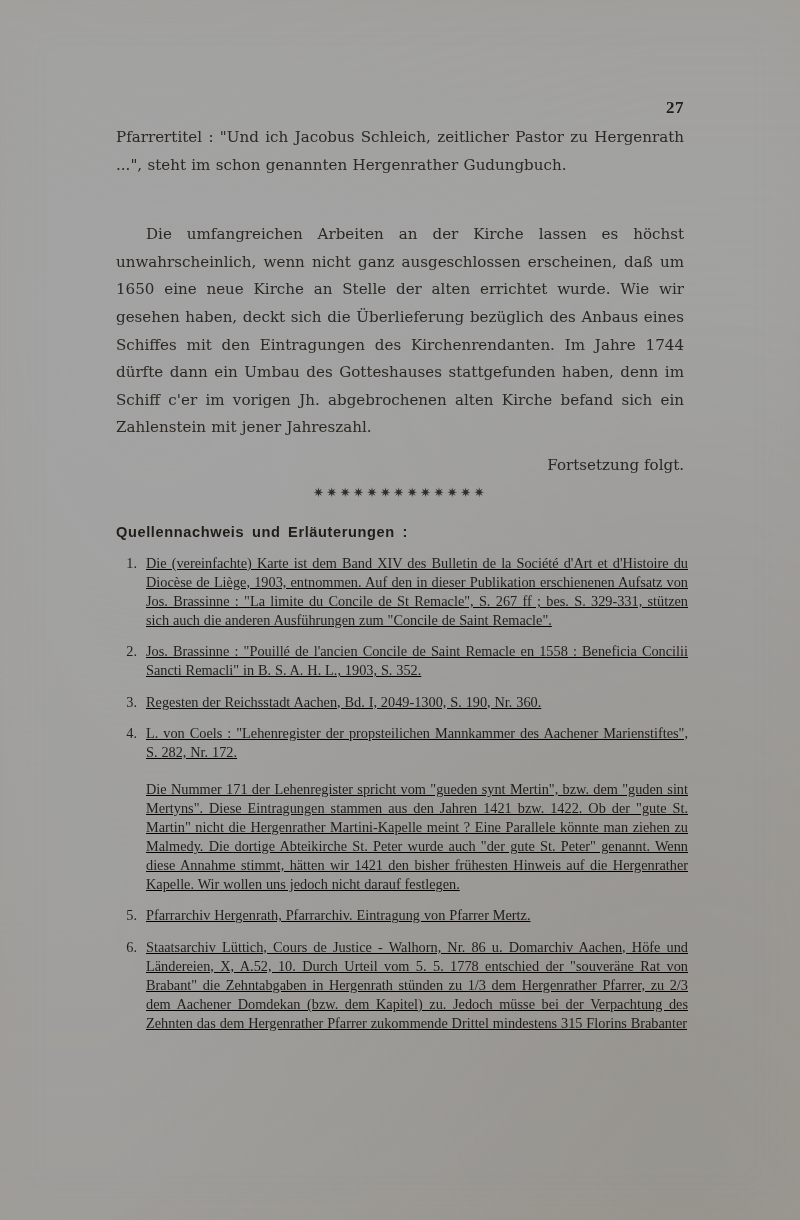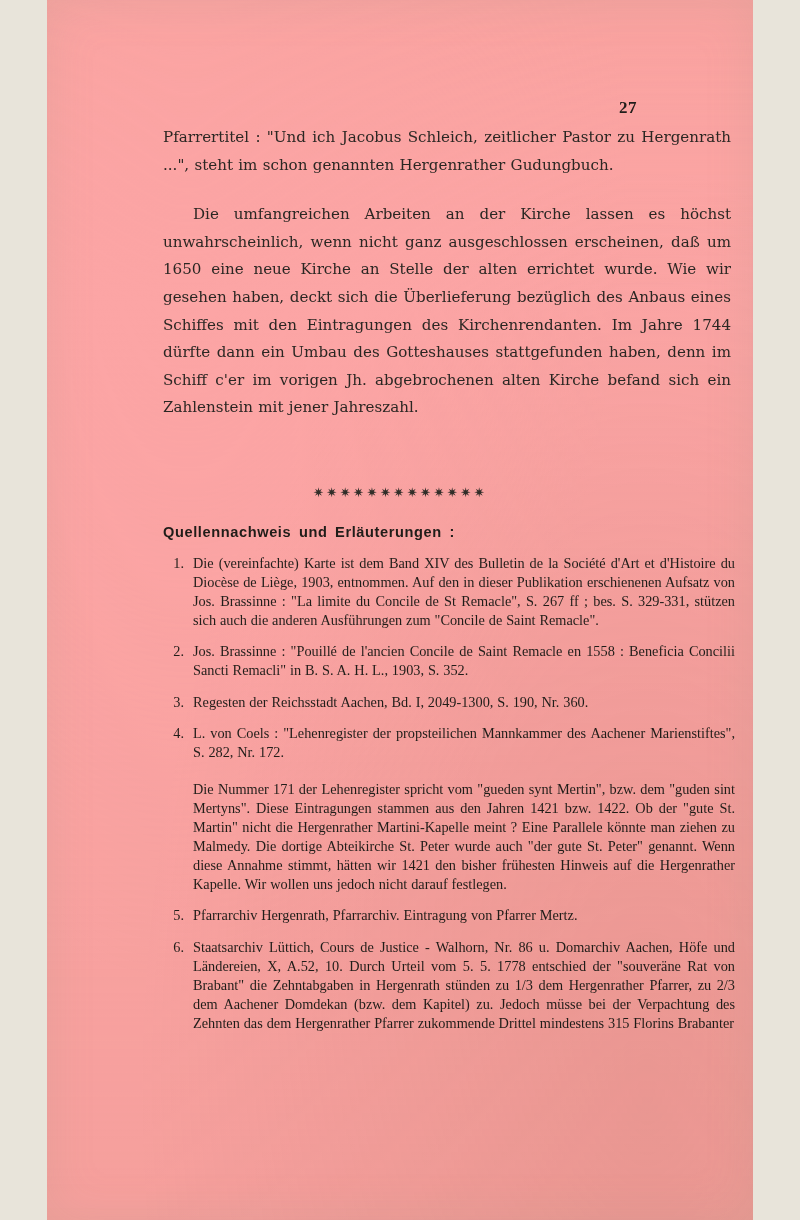--- a/index.html
+++ b/index.html
@@ -2,24 +2,24 @@
 <html><head>
 <meta charset="utf-8">
 <style>
   html, body {
     margin: 0;
     padding: 0;
     background: #e8e4da;
   }
   .page {
     position: relative;
-    width: 706px;
+    width: 800px;
     height: 1220px;
     margin: 0 auto;
-    background: #fca5a5;
+    background: #a3a3a3;
     overflow: hidden;
     box-sizing: border-box;
   }
   
   .paper-grain {
     position: absolute;
     inset: 0;
     pointer-events: none;
     background:
       radial-gradient(ellipse at 20% 12%, rgba(255,255,255,0.55) 0%, rgba(255,255,255,0) 55%),
@@ -60,21 +60,21 @@
     line-height: 27.6px;
     color: #2b2723;
     text-align: justify;
     text-align-last: left;
     margin: 0;
     word-spacing: 0.5px;
     font-weight: 400;
   }
   .body-p.indented {
     text-indent: 30px;
-    margin-top: 22px;
+    margin-top: 42px;
   }
   .closing {
     font-family: "DejaVu Serif", "Liberation Serif", serif;
     font-size: 15.1px;
     line-height: 27.6px;
     color: #2b2723;
     text-align: right;
     margin: 10px 0 0 0;
   }
 
@@ -122,20 +122,21 @@
     font-size: 14.3px;
     line-height: 19.1px;
     color: #211e1a;
     text-align: right;
     padding-right: 9px;
     box-sizing: border-box;
   }
   .note-body {
     flex: 1 1 auto;
     min-width: 0;
+    text-decoration: underline;
   }
   .note-para {
     font-family: "Liberation Serif", serif;
     font-size: 14.3px;
     line-height: 19.1px;
     color: #211e1a;
     text-align: justify;
     text-align-last: left;
     margin: 0;
     word-spacing: 0.3px;
@@ -147,20 +148,21 @@
 </head>
 <body>
 
 <div class="page">
 
   <div class="folio">27</div>
 
   <div class="body-col">
     <p class="body-p">Pfarrertitel : "Und ich Jacobus Schleich, zeitlicher Pastor zu Hergenrath ...", steht im schon genannten Hergenrather Gudungbuch.</p>
     <p class="body-p indented">Die umfangreichen Arbeiten an der Kirche lassen es höchst unwahrscheinlich, wenn nicht ganz ausgeschlossen erscheinen, daß um 1650 eine neue Kirche an Stelle der alten errichtet wurde. Wie wir gesehen haben, deckt sich die Überlieferung bezüglich des Anbaus eines Schiffes mit den Eintragungen des Kirchenrendanten. Im Jahre 1744 dürfte dann ein Umbau des Gotteshauses stattgefunden haben, denn im Schiff c'er im vorigen Jh. abgebrochenen alten Kirche befand sich ein Zahlenstein mit jener Jahreszahl.</p>
+    <p class="closing">Fortsetzung folgt.</p>
   </div>
 
   <div class="divider">✷✷✷✷✷✷✷✷✷✷✷✷✷</div>
 
   <div class="notes-heading">Quellennachweis und Erläuterungen :</div>
 
   <div class="notes">
 
     <div class="note">
       <div class="note-num">1.</div>

